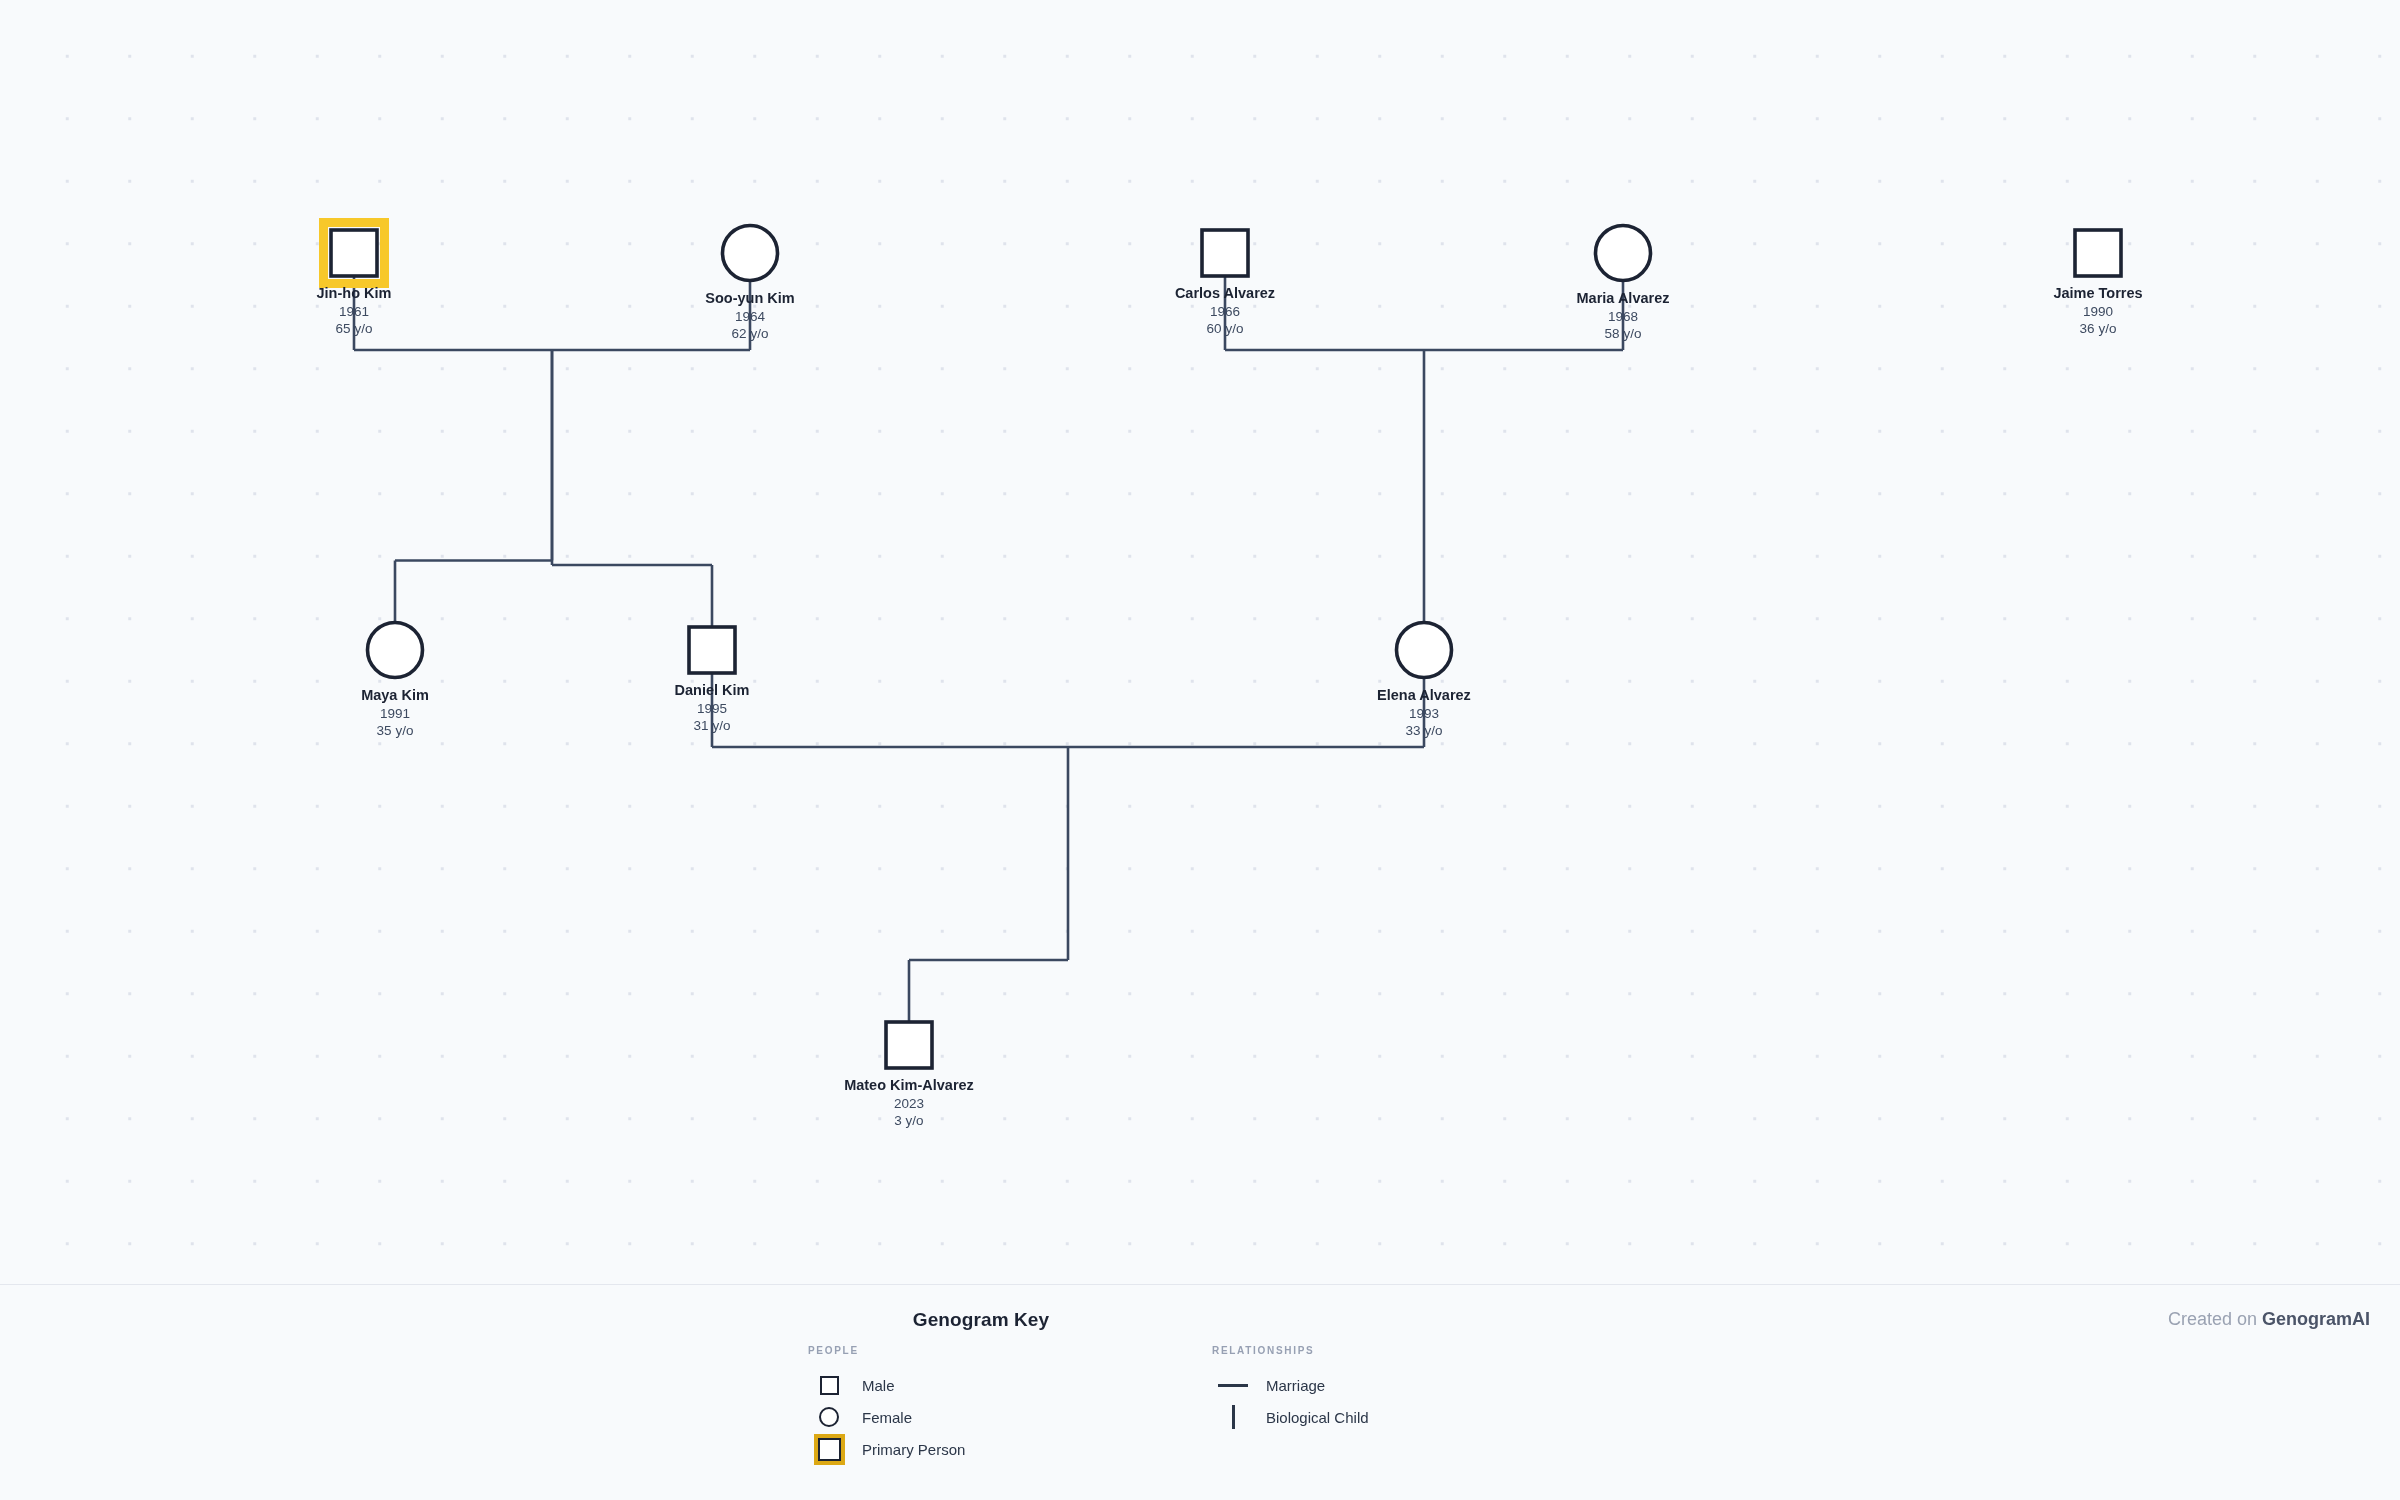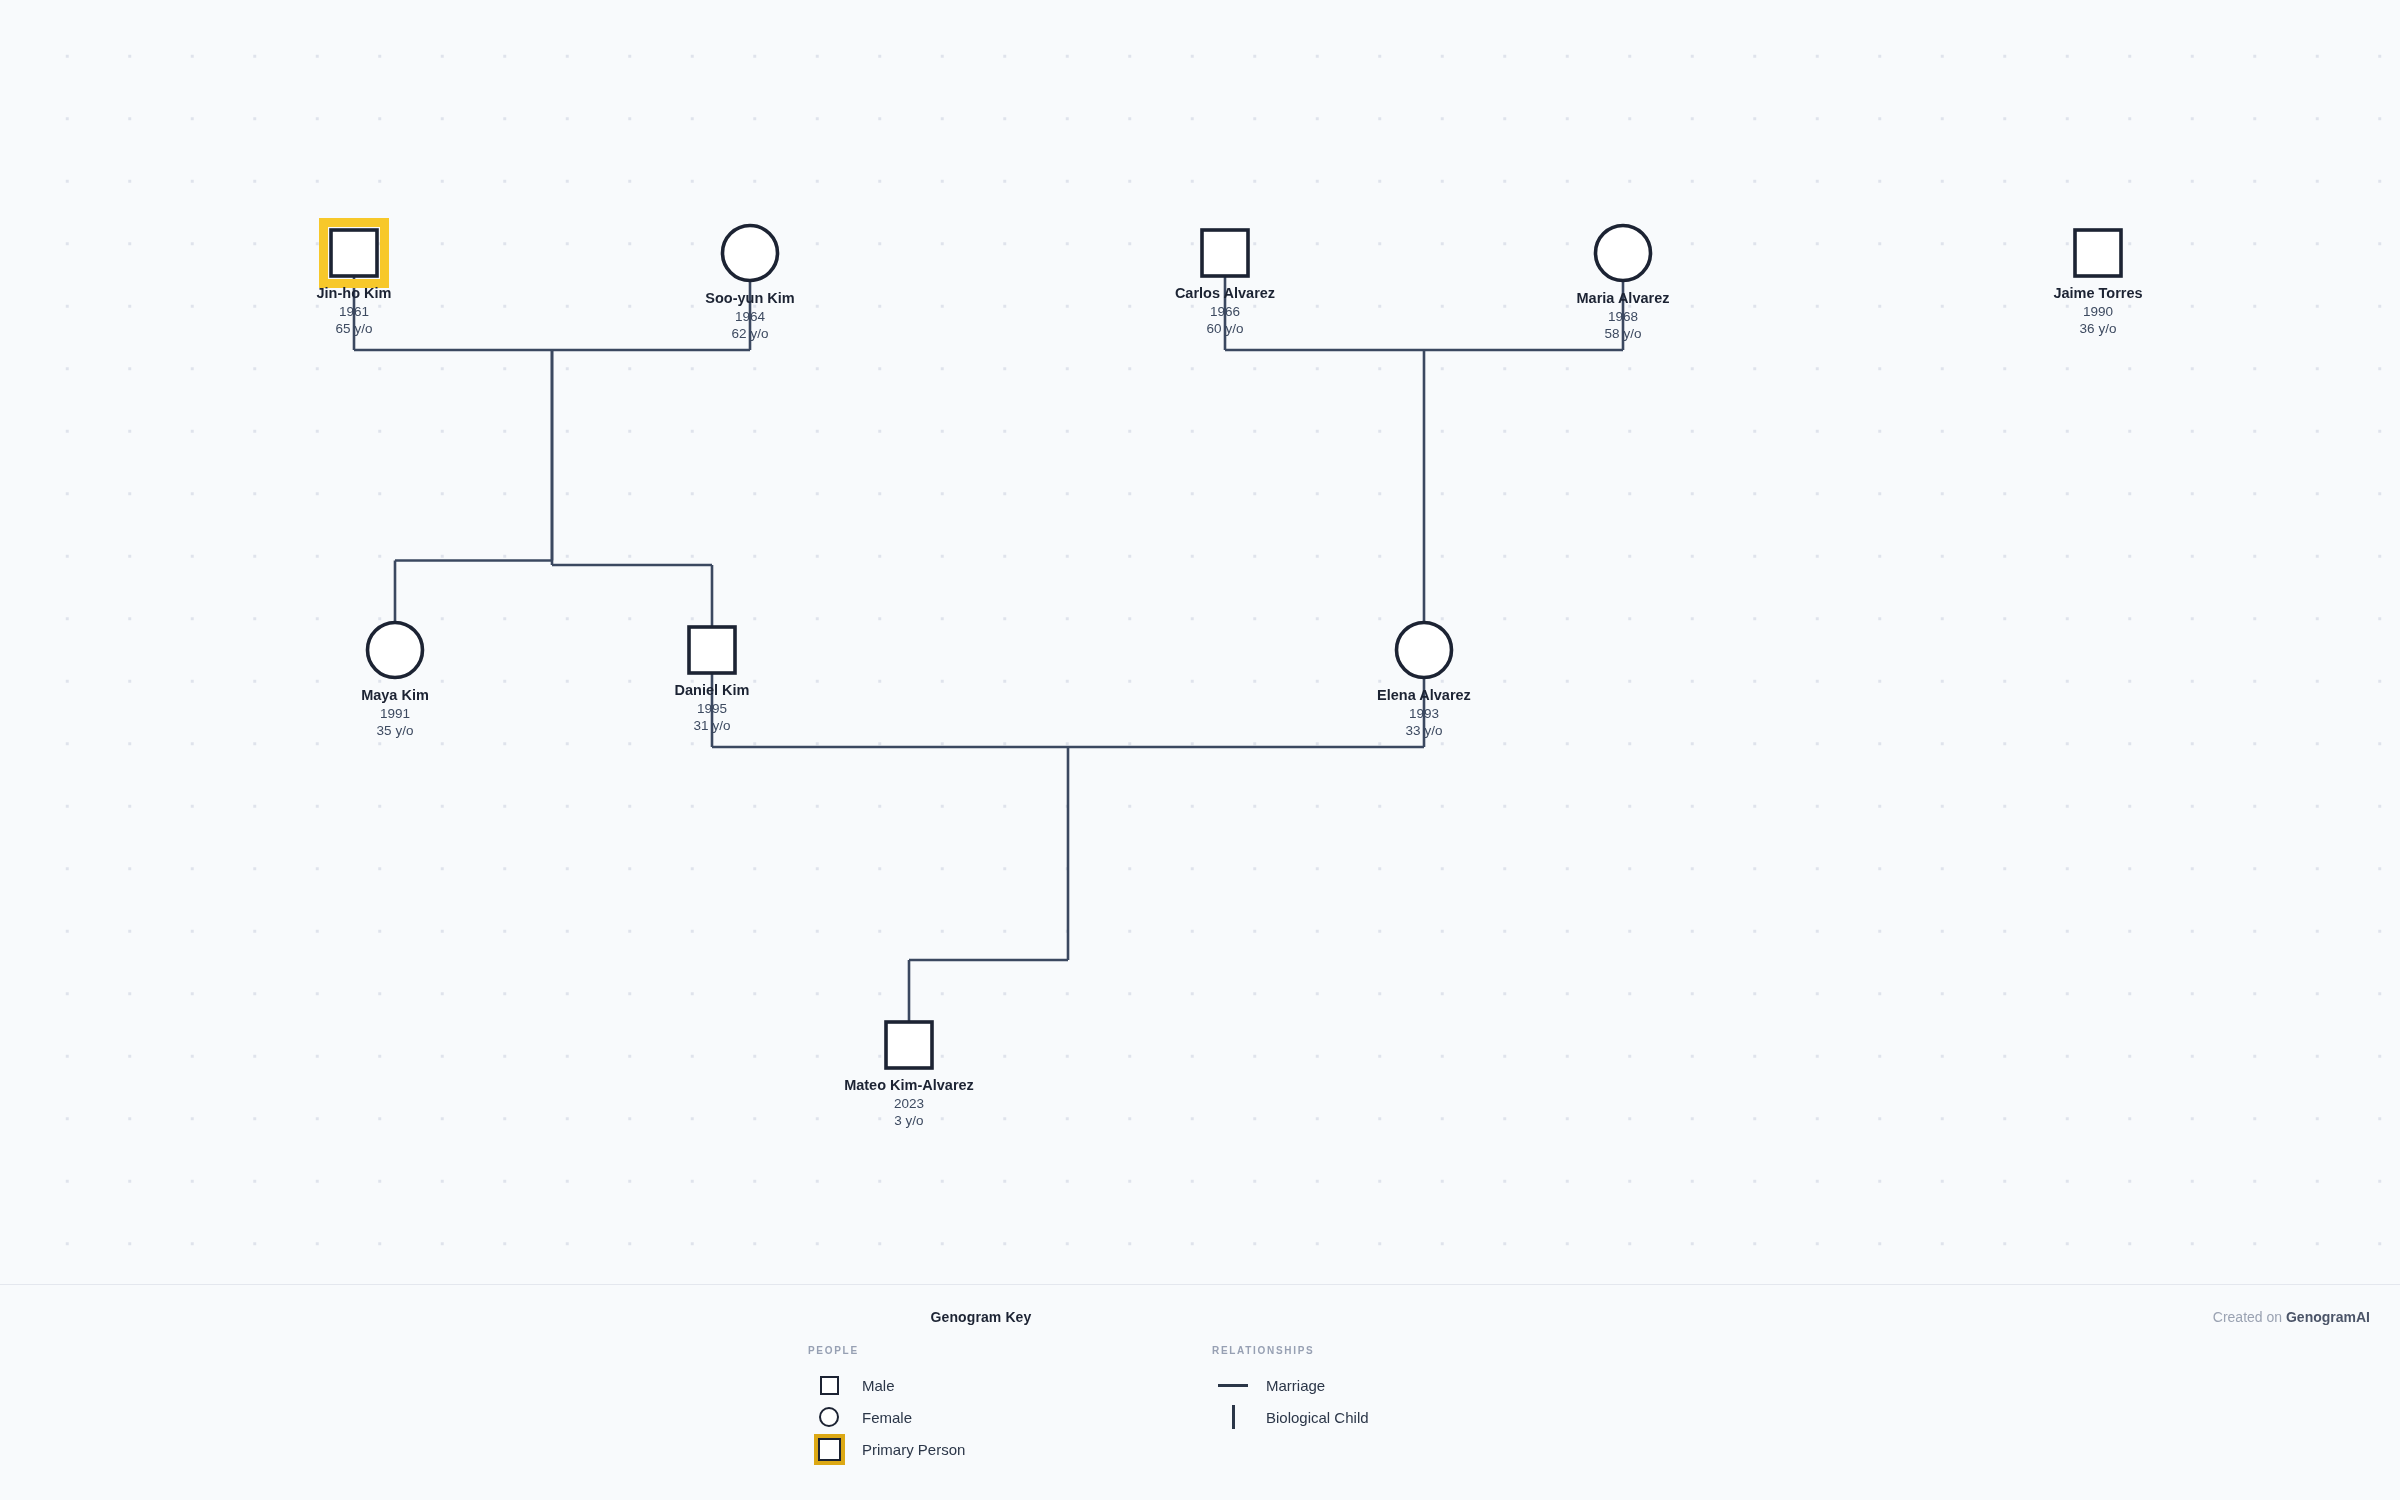--- a/index.html
+++ b/index.html
@@ -90,21 +90,21 @@
     border-top: 1.5px solid #e4e7ee;
     box-sizing: border-box;
   }
 
   #key-title {
     position: absolute;
     left: 0;
     top: 24px;
     width: 1962px;
     text-align: center;
-    font-size: 14px;
+    font-size: 19px;
     font-weight: bold;
     color: #1c2333;
     letter-spacing: 0.1px;
   }
 
   .legend-col {
     position: absolute;
     top: 60px;
   }
   #legend-people { left: 808px; }
@@ -165,21 +165,21 @@
   }
   .sw-child {
     width: 3px; height: 24px;
     background: #2b3648;
   }
 
   #credit {
     position: absolute;
     right: 30px;
     top: 24px;
-    font-size: 14px;
+    font-size: 18px;
     color: #9aa2b2;
     white-space: nowrap;
   }
   #credit b {
     color: #4b5468;
     font-weight: bold;
   }
 </style>
 </head>
 <body>

